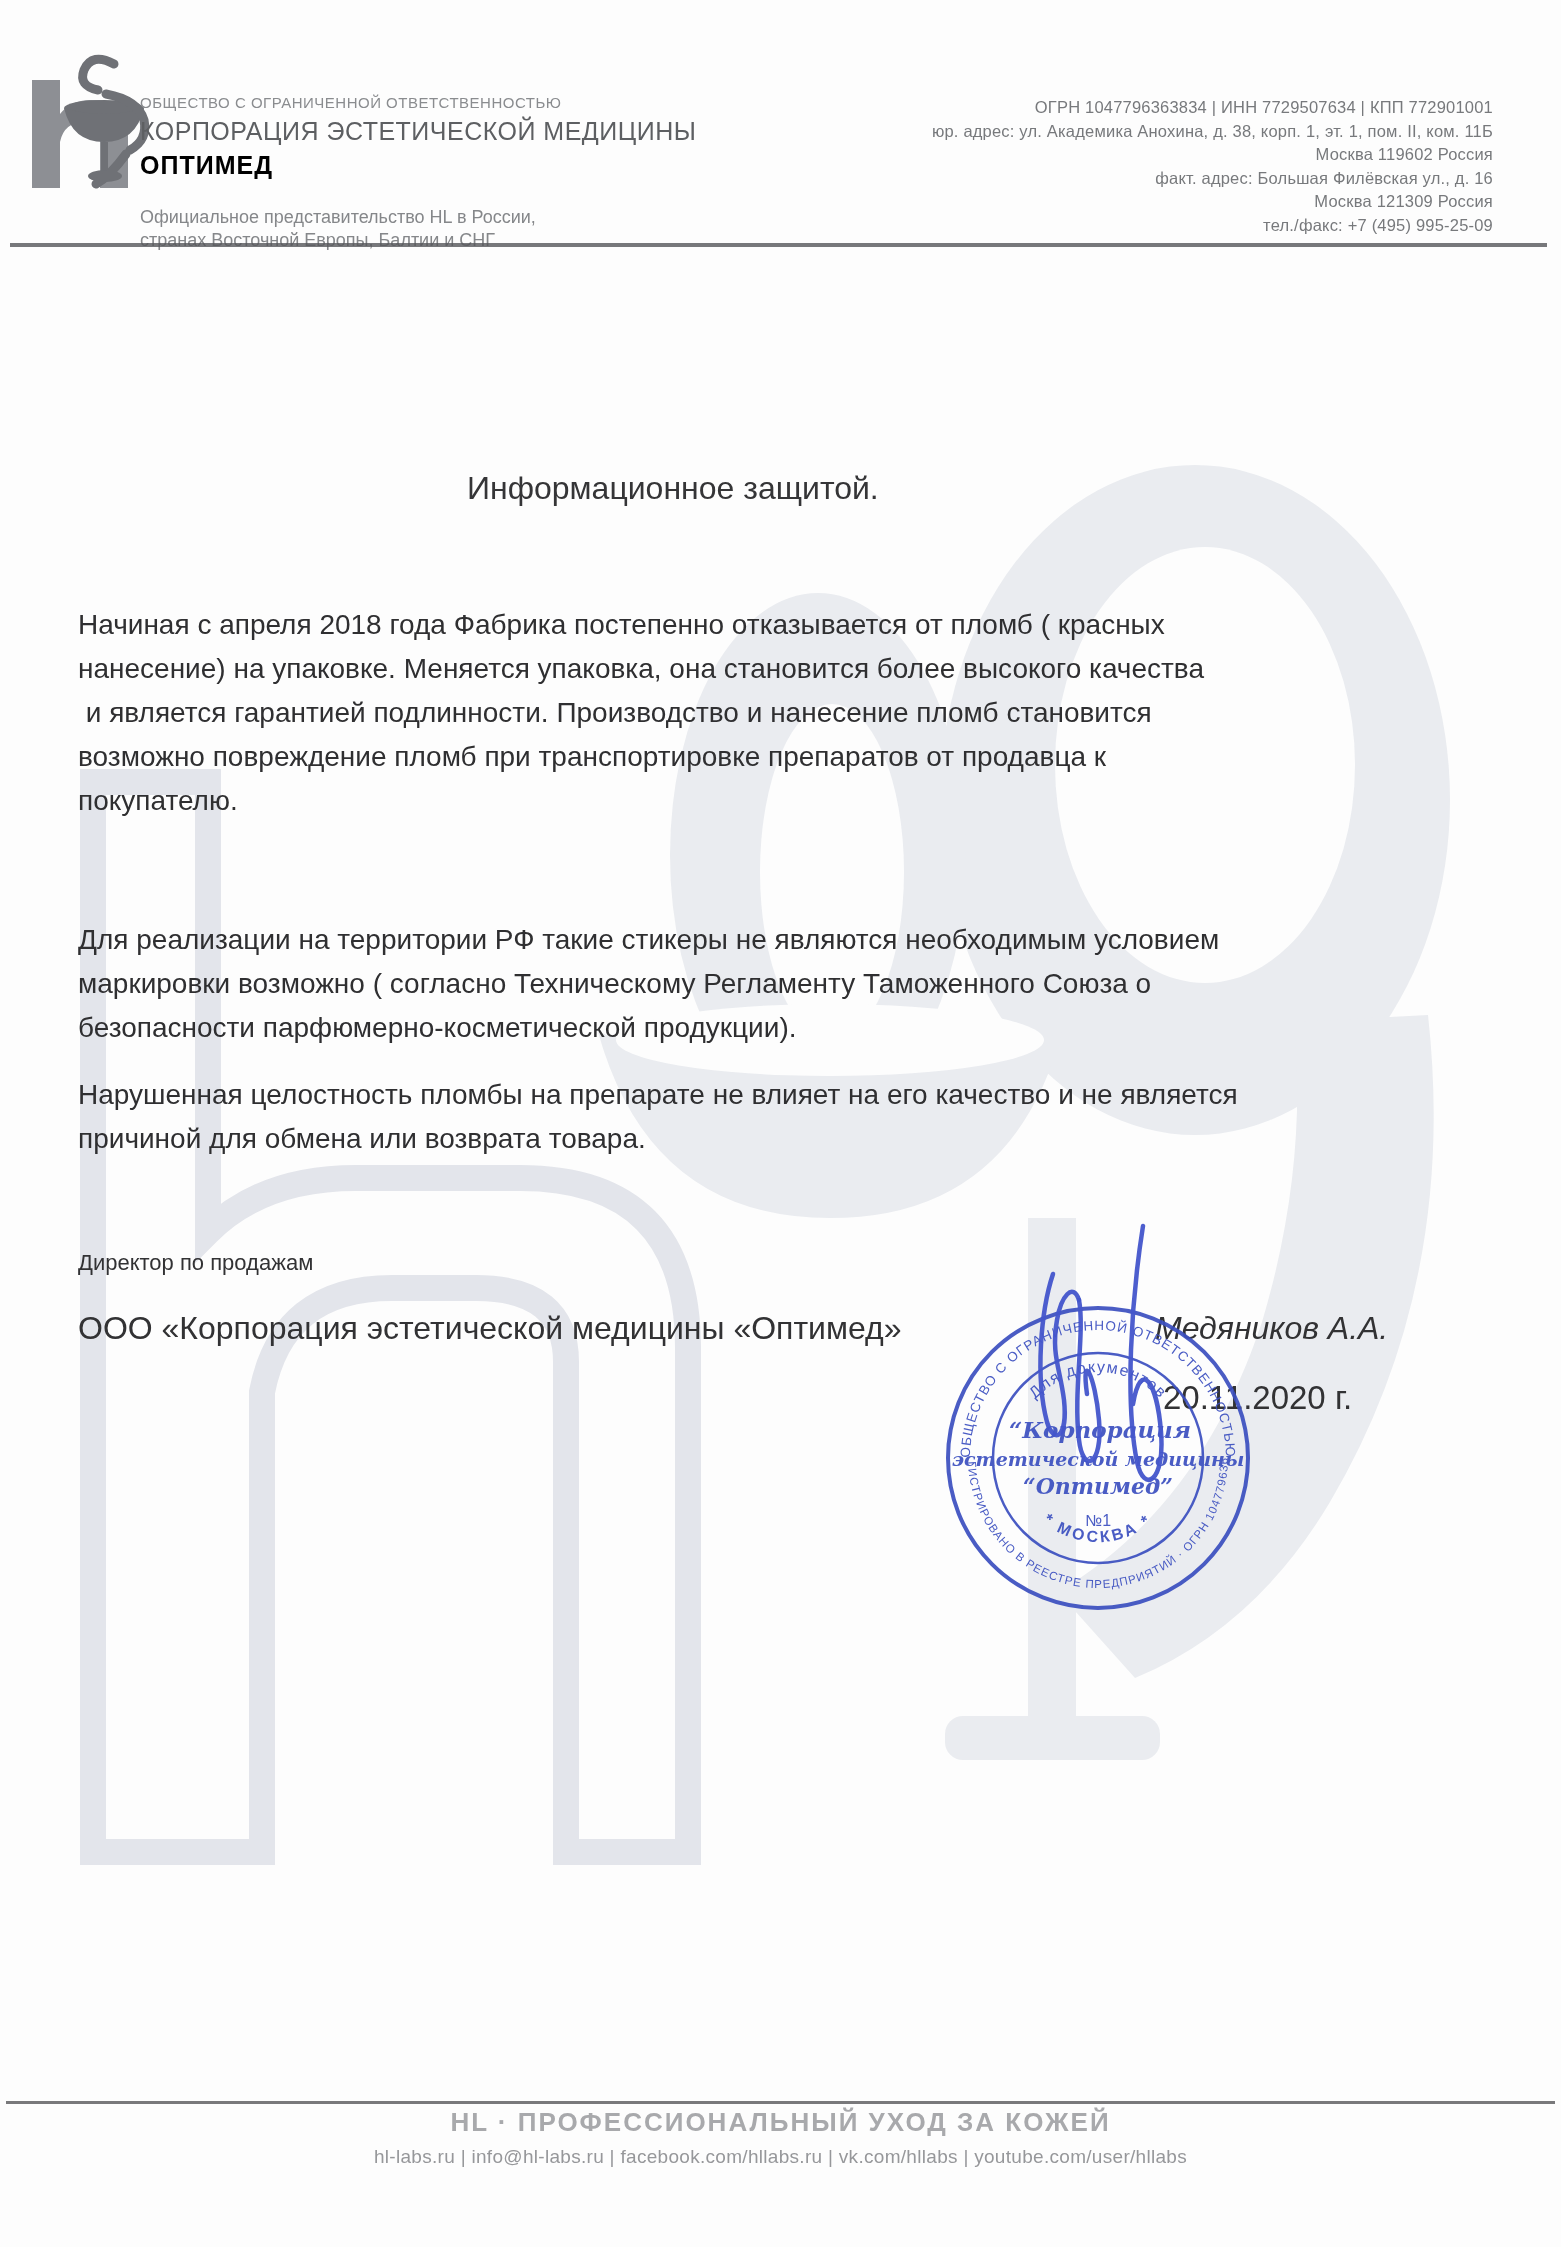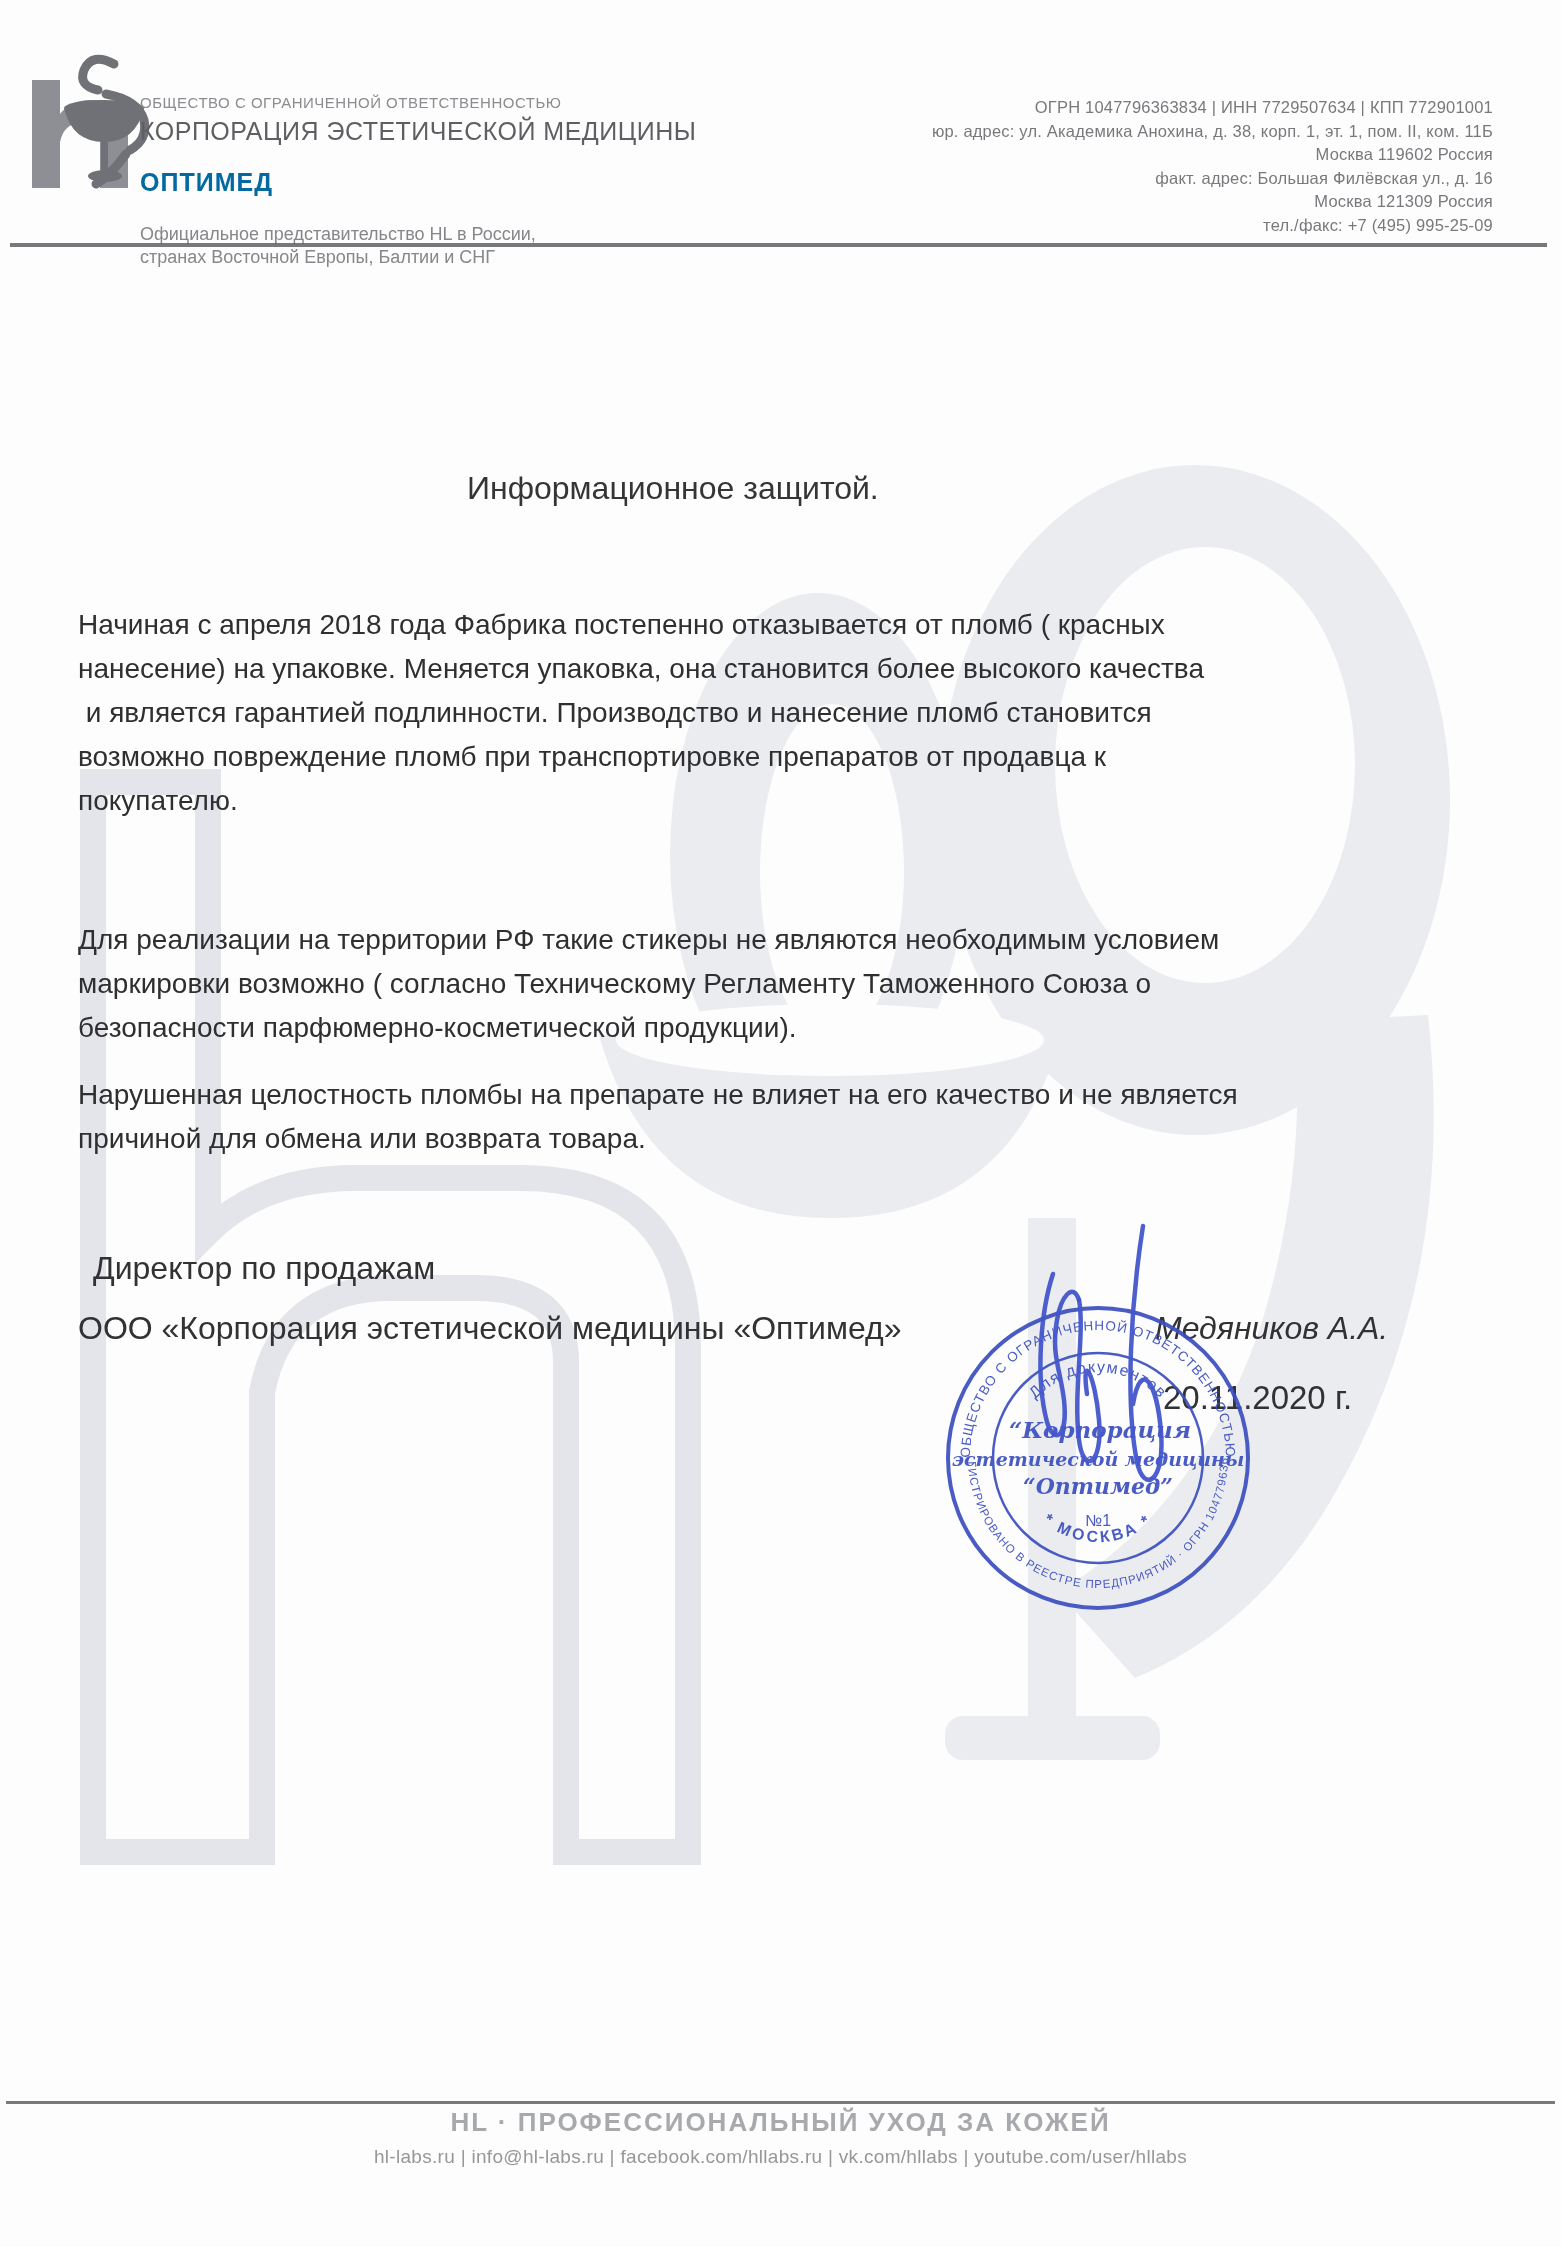--- a/index.html
+++ b/index.html
@@ -11,36 +11,36 @@
   }
   .layer { position:absolute; inset:0; }
   #watermark { z-index:0; }
   #content  { z-index:1; }
   #ink      { z-index:2; }
 
   
   .hdr-left { position:absolute; left:140px; top:94px; }
   .hdr-orgtype { font-size:15px; letter-spacing:.5px; color:#8a8c8f; margin-bottom:6px; }
   .hdr-company { font-size:25px; color:#5d5f62; letter-spacing:.5px;text-align:right; }
-  .hdr-brand   { font-size:25px; color:#0369a1; font-weight:bold; letter-spacing:1px; margin-top:22px; }
+  .hdr-brand   { font-size:25px; color:#000000; font-weight:bold; letter-spacing:1px; margin-top:5px; }
   .hdr-rep { margin-top:26px; font-size:18px; line-height:23px; color:#85878a; }
   .hdr-right {
     position:absolute; right:68px; top:96px; text-align:right;
     font-size:16.5px; line-height:23.5px; color:#77797c; letter-spacing:.2px;
   }
   .hdr-rule { position:absolute; left:10px; right:14px; top:243px; height:4px;
     background:#55565a; opacity:.8; }
 
   
   .title { position:absolute; left:467px; top:470px; font-size:32px; color:#353537; }
   .para { position:absolute; left:78px; font-size:28px; color:#2f2f31; }
   .para div { height:44px; line-height:44px; white-space:pre; }
   #p1 { top:603px; } #p2 { top:918px; } #p3 { top:1073px; }
 
-  .sig-position { position:absolute; left:93px; top:1250px; font-size:32px; color:#323234; }
+  .sig-position { position:absolute; left:78px; top:1250px; font-size:22px; color:#323234; }
   .sig-company  { position:absolute; left:78px; top:1310px; font-size:32px; color:#323234; }
   .sig-name     { position:absolute; left:1155px; top:1310px; font-size:32px; color:#323234;font-style:italic; }
   .sig-date     { position:absolute; left:1163px; top:1379px; font-size:33px; color:#323234; }
 
   
   .ftr-rule { position:absolute; left:6px; right:6px; top:2101px; height:3px; background:#58585a; opacity:.8; }
   .ftr-tagline { position:absolute; left:0; right:0; top:2107px; text-align:center;
     font-size:26px; font-weight:bold; letter-spacing:2px; color:#a8a9ac; }
   .ftr-links { position:absolute; left:0; right:0; top:2146px; text-align:center;
     font-size:19px; color:#96979a; letter-spacing:.3px; }

